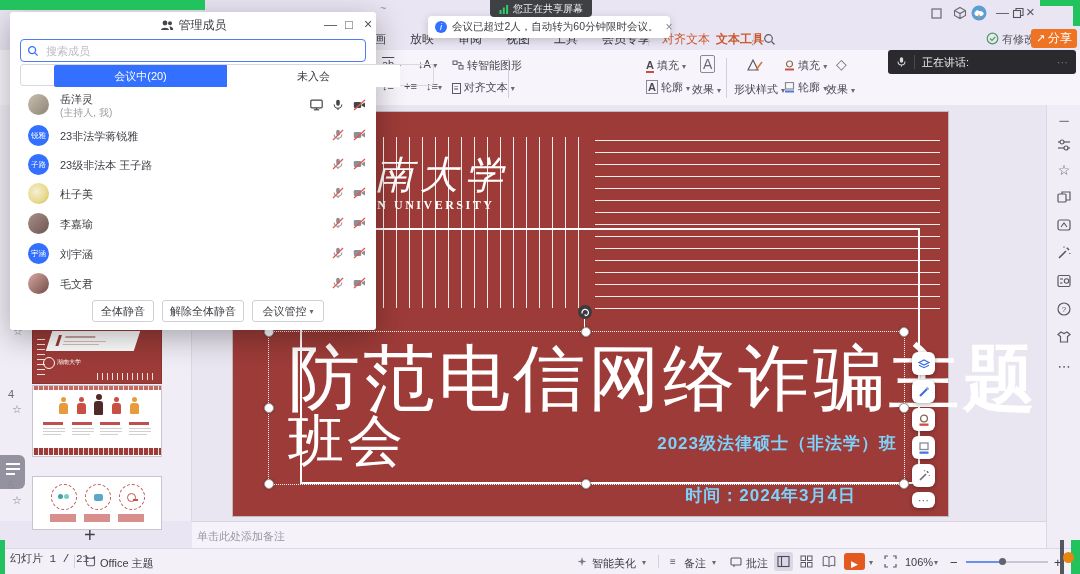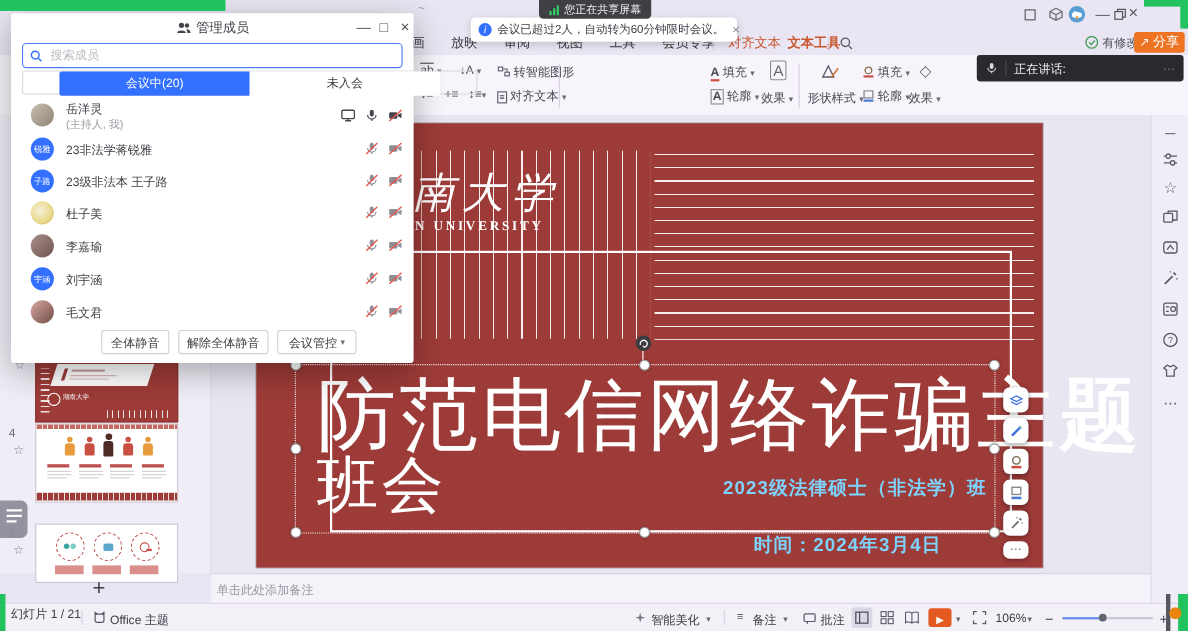--- a/index.html
+++ b/index.html
@@ -378,21 +378,21 @@
         <path d="M5 3 8 4.5 11 3 14 5.5 11.5 7.5 11.5 13 4.5 13 4.5 7.5 2 5.5 Z" fill="none" stroke="#5a5a64" stroke-width="1.2"></path>
       </svg>
     <span class="rico" style="top:254px;">⋯</span>
   </div>
 
   <div id="notes" class="ab">
     <span class="ab" style="left:5px;top:7px;font-size:11px;color:#9a97a1;">单击此处添加备注</span>
   </div>
 
   <div id="statusbar" class="ab">
-    <span class="ab sitem" style="left:10px;top:2px;">幻灯片 1 / 21</span>
+    <span class="ab sitem" style="left:10px;top:2px;font-family:Liberation Mono, monospace;">幻灯片 1 / 21</span>
     <div class="ab sep" style="left:74px;top:6px;height:13px;"></div>
     <svg class="ab" style="left:84px;top:6px;" width="13" height="13" viewBox="0 0 13 13">
         <path d="M2.5 4 2.5 1.8 4.5 3.2 M10.5 4 10.5 1.8 8.5 3.2" fill="none" stroke="#5a5a64" stroke-width="1.1"></path>
         <rect x="2.5" y="3.2" width="8" height="7.5" rx="1.5" fill="none" stroke="#5a5a64" stroke-width="1.1"></rect>
       </svg>
     <span class="ab sitem" style="left:100px;top:7px;">Office 主题</span>
 
     <svg class="ab" style="left:576px;top:7px;" width="12" height="12" viewBox="0 0 12 12">
         <path d="M6 1 7 4.5 10.5 5.5 7 6.5 6 10 5 6.5 1.5 5.5 5 4.5 Z" fill="#7a7a84"></path>
       </svg>

